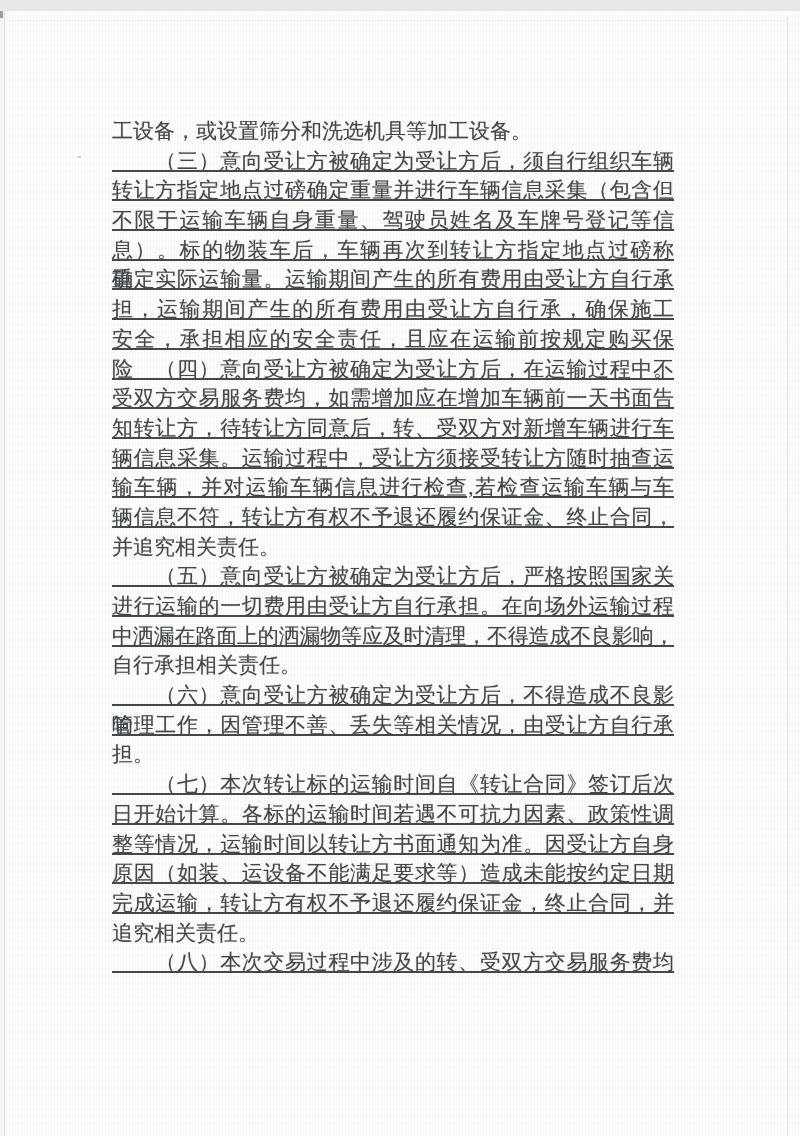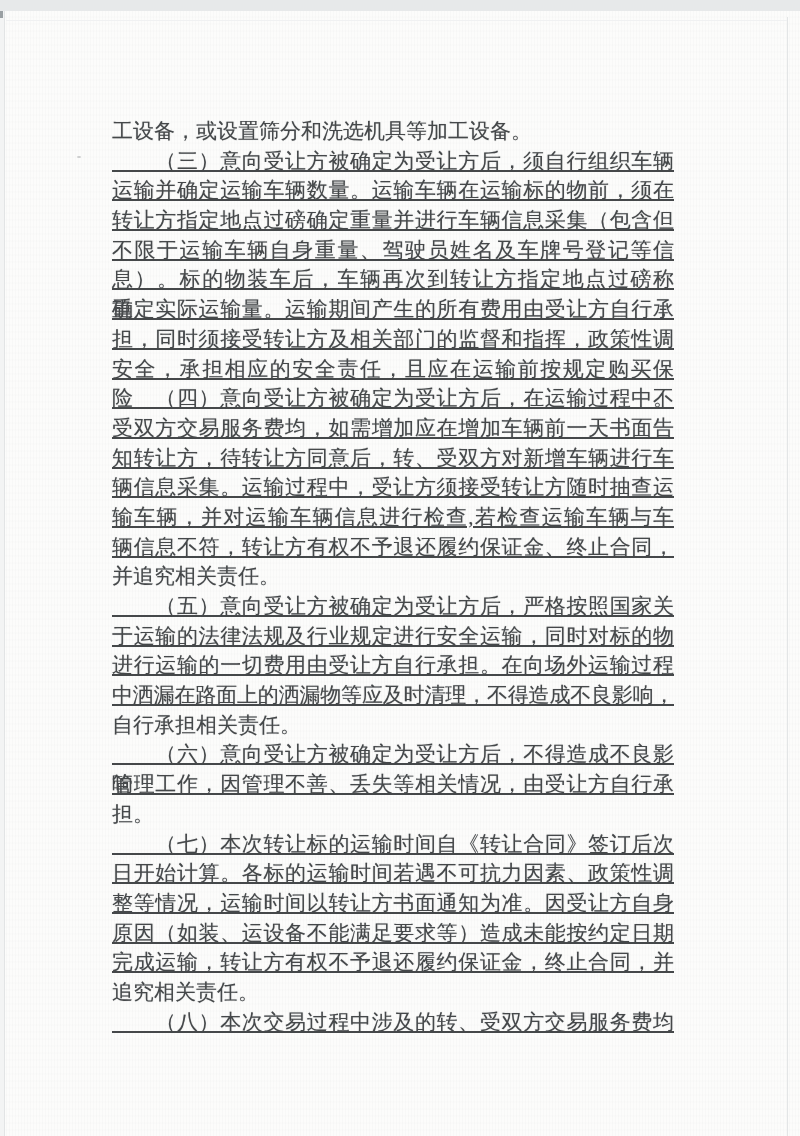--- a/index.html
+++ b/index.html
@@ -90,36 +90,34 @@
   <div class="edge-top-line"></div>
   <div class="edge-left-strip"></div>
   <div class="edge-left-line"></div>
   <div class="edge-right-line"></div>
   <div class="corner-mark"></div>
   <div class="speck"></div>
 
   <div class="textblock">
     <div class="line">工设备，或设置筛分和洗选机具等加工设备。</div>
     <div class="line fill">　　（三）意向受让方被确定为受让方后，须自行组织车辆</div>
-    <div class="line fill">运输并确定运输车辆数量。运输车辆在运输标的物前，须在</div>
     <div class="line fill">转让方指定地点过磅确定重量并进行车辆信息采集（包含但</div>
     <div class="line fill">不限于运输车辆自身重量、驾驶员姓名及车牌号登记等信</div>
     <div class="line fill">息）。标的物装车后，车辆再次到转让方指定地点过磅称重，</div>
     <div class="line fill">确定实际运输量。运输期间产生的所有费用由受让方自行承</div>
-    <div class="line fill">担，同时须接受转让方及相关部门的监督和指挥，政策性调</div>
+    <div class="line fill">担，运输期间产生的所有费用由受让方自行承，确保施工</div>
     <div class="line fill">安全，承担相应的安全责任，且应在运输前按规定购买保险。</div>
     <div class="line fill">　　（四）意向受让方被确定为受让方后，在运输过程中不</div>
     <div class="line fill">受双方交易服务费均，如需增加应在增加车辆前一天书面告</div>
     <div class="line fill">知转让方，待转让方同意后，转、受双方对新增车辆进行车</div>
     <div class="line fill">辆信息采集。运输过程中，受让方须接受转让方随时抽查运</div>
     <div class="line fill">输车辆，并对运输车辆信息进行检查,若检查运输车辆与车</div>
     <div class="line fill">辆信息不符，转让方有权不予退还履约保证金、终止合同，</div>
     <div class="line">并追究相关责任。</div>
     <div class="line fill">　　（五）意向受让方被确定为受让方后，严格按照国家关</div>
-    <div class="line fill">于运输的法律法规及行业规定进行安全运输，同时对标的物</div>
     <div class="line fill">进行运输的一切费用由受让方自行承担。在向场外运输过程</div>
     <div class="line fill tight">中洒漏在路面上的洒漏物等应及时清理，不得造成不良影响，</div>
     <div class="line">自行承担相关责任。</div>
     <div class="line fill">　　（六）意向受让方被确定为受让方后，不得造成不良影响</div>
     <div class="line fill">管理工作，因管理不善、丢失等相关情况，由受让方自行承</div>
     <div class="line">担。</div>
     <div class="line fill">　　（七）本次转让标的运输时间自《转让合同》签订后次</div>
     <div class="line fill">日开始计算。各标的运输时间若遇不可抗力因素、政策性调</div>
     <div class="line fill">整等情况，运输时间以转让方书面通知为准。因受让方自身</div>
     <div class="line fill">原因（如装、运设备不能满足要求等）造成未能按约定日期</div>

